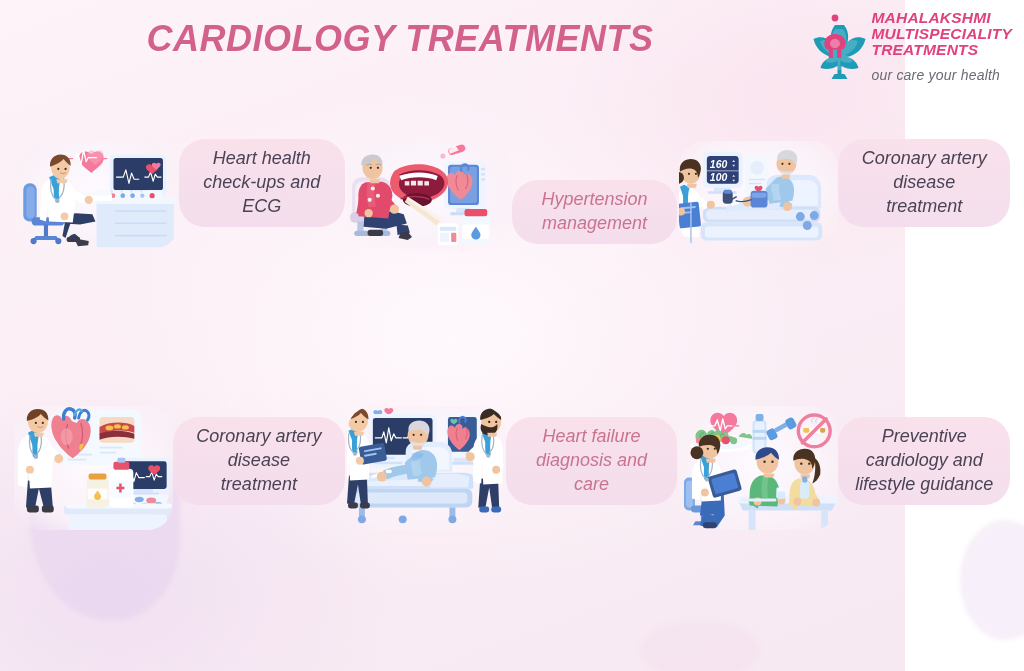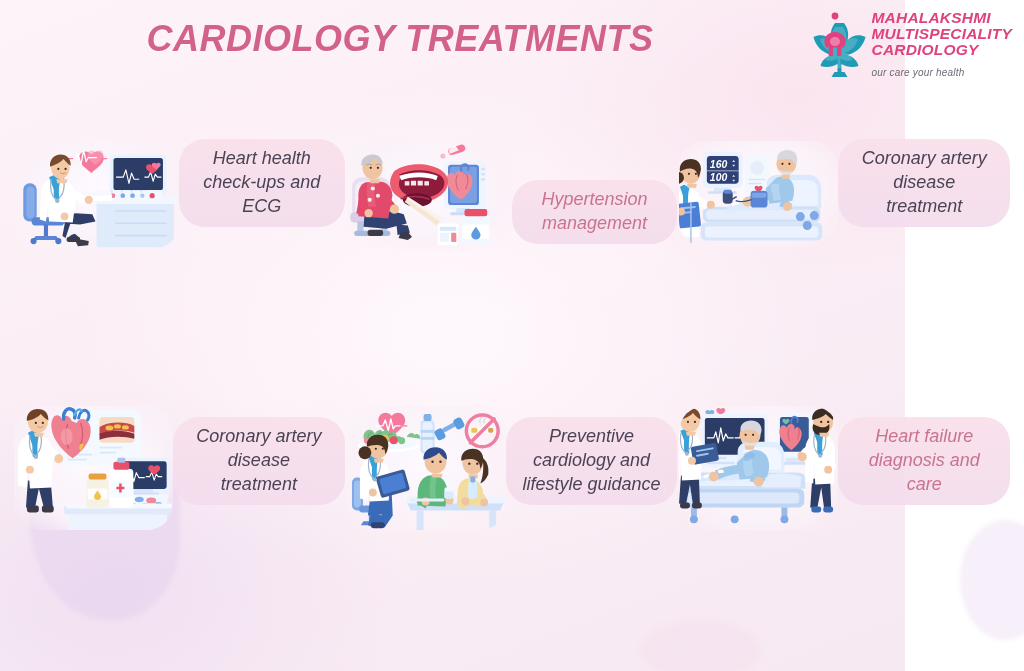--- a/index.html
+++ b/index.html
@@ -29,21 +29,21 @@
     font-size: 36px; font-weight: bold; letter-spacing: .5px;
     color: #d2628c;
     text-shadow: 0 1px 0 rgba(255,255,255,.6);
   }
   .logo { position: absolute; right: 12px; top: 10px; display: flex; align-items: center; gap: 8px; }
   .logo-mark { width: 58px; height: 66px; flex: 0 0 58px; }
   .logo-text { display: flex; flex-direction: column; line-height: 1.02; }
   .logo-l1, .logo-l2, .logo-l3 {
     font-size: 15.5px; font-weight: bold; color: #e0417f; letter-spacing: .2px;
   }
-  .logo-tag { font-size: 10px; color: #6c6a74; margin-top: 11px; letter-spacing: .2px; }
+  .logo-tag { font-size: 14px; color: #6c6a74; margin-top: 11px; letter-spacing: .2px; }
 
   
   .grid {
     position: absolute; top: 70px; left: 0;
     width: 1024px; height: 600px;
     display: grid;
     grid-template-columns: 1fr 1fr 1fr;
     grid-template-rows: 248px 300px;
     column-gap: 2px; row-gap: 0px;
     padding: 0 14px;
@@ -88,21 +88,21 @@
       <svg class="logo-mark" viewBox="0 0 58 66">
         <circle cx="29" cy="5" r="3.4" fill="#e0417f"></circle>
         <path d="M29 12c-4 5-5 11-3.5 17-5-5-12-6-18-3 2 9 9 16 18 18-6 2-10 6-11 11 6 2 12 1 17-2v8h-3l-3 5h8 8l-3-5h-3v-8c5 3 11 4 17 2-1-5-5-9-11-11 9-2 16-9 18-18-6-3-13-2-18 3 1.5-6 .5-12-3.5-17z" fill="#1f9bb5"></path>
         <path d="M29 16c-3.2 4.2-4 9-2.6 14.2-3.4-3.2-8-4-12.2-2 1.6 6.6 6.6 11.6 12.6 13.2-3.8 1.4-6.6 4.2-7.4 7.6 4.4 1.4 8.8.6 12.2-1.6v6.2h-2l-2 3.4h5.4 5.4l-2-3.4h-2v-6.2c3.4 2.2 7.8 3 12.2 1.6-.8-3.4-3.6-6.2-7.4-7.6 6-1.6 11-6.6 12.6-13.2-4.2-2-8.8-1.2-12.2 2 1.4-5.2.6-10-2.6-14.2z" fill="#ffffff" opacity=".18"></path>
         <path d="M19.5 26c2-3.5 6-5 9.5-5s7.5 1.5 9.5 5c2 3.6 1.4 8-1.6 11l-1.6-1.8v9.8h-4.2v-8.6h-4.2v8.6h-4.2v-9.8L21.1 37c-3-3-3.6-7.4-1.6-11z" fill="#e0417f"></path>
         <path d="M24 30.5c0-2.6 2.2-4.6 5-4.6s5 2 5 4.6-2.2 4.6-5 4.6-5-2-5-4.6z" fill="#f8bcd4" opacity=".5"></path>
       </svg>
       <div class="logo-text">
         <div class="logo-l1">MAHALAKSHMI</div>
         <div class="logo-l2">MULTISPECIALITY</div>
-        <div class="logo-l3">CARDIOLOGY</div>
+        <div class="logo-l3">TREATMENTS</div>
         <div class="logo-tag">our care your health</div>
       </div>
     </div>
   </div>
 
   <div class="grid">
 
     <div class="card row1">
       <div class="scene">
         <svg viewBox="0 0 320 215" width="100%" height="100%" preserveAspectRatio="xMidYMid meet">
@@ -464,153 +464,20 @@
             <path d="M26 30c-2-15 9-24 22-24 14 0 22 9 21 23-6-4-11-8-15-13-5 6-15 11-28 14z" fill="#6f4228"></path>
             <circle cx="44" cy="34" r="2.2" fill="#3a2c22"></circle>
             <circle cx="58" cy="34" r="2.2" fill="#3a2c22"></circle>
             <path d="M48 42q5 3 10 0" stroke="#c98b68" stroke-width="1.6" fill="none" stroke-linecap="round"></path>
             <path d="M40 54h20l-2 8H42z" fill="#f3c9a6"></path>
           </g>
         </svg>
       </div>
       <div class="caption wide">
         <span>Coronary artery disease treatment</span>
-      </div>
-    </div>
-
-    <div class="card row2">
-      <div class="scene">
-        <svg viewBox="0 0 320 250" width="100%" height="100%" preserveAspectRatio="xMidYMid meet">
-
-          <g>
-            <path d="M90 20c-9-12-27-7-27 9 0 13 16 22 27 32 11-10 27-19 27-32 0-16-18-21-27-9z" fill="#f4799c"></path>
-            <path d="M58 40h14l5-12 6 22 5-24 5 20 4-6h18" stroke="#ffffff" stroke-width="2.8" fill="none" stroke-linecap="round" stroke-linejoin="round"></path>
-            <path d="M108 40h12" stroke="#ef6f94" stroke-width="2.8" stroke-linecap="round"></path>
-          </g>
-
-          <g>
-            <ellipse cx="84" cy="80" rx="62" ry="13" fill="#ffffff"></ellipse>
-            <ellipse cx="84" cy="77" rx="56" ry="10" fill="#f4f8ff"></ellipse>
-            <path d="M36 72c-6-12-2-22 8-24 6-1 10 3 12 8 4-8 12-10 16-4 4-6 12-4 14 3 6-6 14-2 14 6 8-2 14 4 12 11z" fill="#7fc48a"></path>
-            <path d="M44 70c-4-10 0-16 6-16M62 66c-2-8 2-12 8-12M82 66c0-8 4-11 9-9" stroke="#5aa46a" stroke-width="1.8" fill="none"></path>
-            <circle cx="56" cy="68" r="9" fill="#e8506b"></circle>
-            <circle cx="76" cy="66" r="8" fill="#f2c14e"></circle>
-            <circle cx="94" cy="69" r="8" fill="#e8506b"></circle>
-            <circle cx="110" cy="70" r="7" fill="#7fc48a"></circle>
-            <circle cx="40" cy="70" r="6" fill="#f08a96"></circle>
-            <path d="M120 62c4-8 12-10 16-4 5-4 12 0 11 8z" fill="#7fc48a"></path>
-          </g>
-
-          <g>
-            <rect x="148" y="28" width="28" height="68" rx="8" fill="#cfe3fa"></rect>
-            <rect x="152" y="32" width="20" height="60" rx="6" fill="#e8f2ff"></rect>
-            <rect x="154" y="16" width="16" height="14" rx="4" fill="#7fb0e8"></rect>
-            <rect x="148" y="48" width="28" height="6" fill="#b9d6f5"></rect>
-            <rect x="148" y="62" width="28" height="6" fill="#b9d6f5"></rect>
-          </g>
-
-          <g>
-            <rect x="190" y="38" width="32" height="9" rx="4" fill="#7fb0e8" transform="rotate(-28 206 42)"></rect>
-            <rect x="178" y="46" width="18" height="22" rx="6" fill="#5b9ce0" transform="rotate(-28 187 57)"></rect>
-            <rect x="216" y="24" width="18" height="22" rx="6" fill="#5b9ce0" transform="rotate(-28 225 35)"></rect>
-          </g>
-
-          <g>
-            <circle cx="272" cy="50" r="32" fill="none" stroke="#ef7fa0" stroke-width="7"></circle>
-            <rect x="250" y="44" width="44" height="10" rx="3" fill="#ffffff"></rect>
-            <rect x="250" y="44" width="12" height="10" rx="3" fill="#f2c14e"></rect>
-            <rect x="284" y="44" width="10" height="10" rx="3" fill="#d9a44a"></rect>
-            <path d="M268 34c-3-5 1-9 4-11M276 34c-3-5 1-9 4-11" stroke="#d9d9e0" stroke-width="2.4" fill="none" stroke-linecap="round"></path>
-            <path d="M248 74l48-48" stroke="#ef7fa0" stroke-width="7" stroke-linecap="round"></path>
-          </g>
-
-          <g>
-            <path d="M120 192h196l-8 18H128z" fill="#cfe0f9"></path>
-            <rect x="120" y="182" width="200" height="14" rx="5" fill="#eef4ff"></rect>
-            <path d="M140 210h14v48h-14zM286 210h14v44h-14z" fill="#d7e5fa"></path>
-          </g>
-
-          <g>
-            <rect x="10" y="144" width="22" height="66" rx="10" fill="#7fa8e6"></rect>
-            <rect x="14" y="150" width="14" height="54" rx="7" fill="#9dc0f0"></rect>
-            <rect x="24" y="200" width="56" height="14" rx="7" fill="#6b97dd"></rect>
-            <rect x="44" y="212" width="8" height="22" fill="#5b86d6"></rect>
-            <path d="M28 240h44l-5-8H33z" fill="#5b86d6"></path>
-          </g>
-
-          <g>
-            <path d="M48 174l42 4 2 42-16 24-16-4 10-22-28 2z" fill="#3a6bb8"></path>
-            <path d="M50 214l-8 26 18 6 10-26z" fill="#3a6bb8"></path>
-            <rect x="48" y="234" width="28" height="12" rx="5" fill="#2f4272"></rect>
-
-            <path d="M44 106c-12 4-18 18-18 36v44l16 4 2-34 2 36 38-2 2-48c0-18-10-32-22-36z" fill="#ffffff"></path>
-            <path d="M60 102l-8 26-9-26 9-4z" fill="#3aa0d8"></path>
-            <path d="M54 104c-4 12-5 28-3 44l10 1c-2-18-1-34 2-45z" fill="#3aa0d8"></path>
-
-            <path d="M70 128c14 4 24 12 30 22l-16 12c-7-9-14-16-22-19z" fill="#ffffff"></path>
-            <circle cx="96" cy="158" r="8" fill="#f0c4a0"></circle>
-            <path d="M32 142c2 14 10 24 22 28l-4 12-22-10z" fill="#ffffff"></path>
-            <circle cx="52" cy="174" r="8" fill="#f0c4a0"></circle>
-
-            <rect x="62" y="134" width="60" height="44" rx="5" fill="#3a5c96" transform="rotate(-16 92 156)"></rect>
-            <rect x="68" y="140" width="48" height="32" rx="3" fill="#4a7fd4" transform="rotate(-16 92 156)"></rect>
-
-            <path d="M44 106c-3 20 2 34 10 40M66 104c3 18-1 32-8 38" stroke="#9fb4c9" stroke-width="2.4" fill="none"></path>
-            <circle cx="56" cy="148" r="4" fill="#9fb4c9"></circle>
-
-            <path d="M42 84c0-12 9-20 20-20s20 8 20 20-9 22-20 22-20-10-20-22z" fill="#f0c4a0"></path>
-            <path d="M40 82c-2-15 9-24 22-24 14 0 22 9 21 23-2 10-4 14-6 16 0-10-4-16-12-18-10-2-19 1-25 3z" fill="#4a3222"></path>
-            <circle cx="36" cy="94" r="13" fill="#4a3222"></circle>
-            <circle cx="58" cy="86" r="2.2" fill="#3a2c22"></circle>
-            <circle cx="72" cy="86" r="2.2" fill="#3a2c22"></circle>
-            <path d="M54 106h20l-2 8H56z" fill="#f0c4a0"></path>
-          </g>
-
-          <g>
-            <path d="M164 140c-14 4-22 18-22 38v22l56 2 4-28c0-18-10-30-22-34z" fill="#5bb87a"></path>
-            <path d="M170 138c-4 14-5 30-3 46l12 1c-2-18-1-34 3-46z" fill="#7ecb98" opacity=".6"></path>
-            <path d="M190 164c12 4 20 12 24 22l-16 10c-5-9-11-14-18-17z" fill="#5bb87a"></path>
-            <circle cx="206" cy="190" r="8" fill="#f0c4a0"></circle>
-            <path d="M146 168c0 14 6 24 16 28l-4 10-18-12z" fill="#5bb87a"></path>
-            <circle cx="158" cy="192" r="8" fill="#f0c4a0"></circle>
-            <path d="M156 112c0-13 10-22 22-22s22 9 22 22-10 24-22 24-22-11-22-24z" fill="#f0c4a0"></path>
-            <path d="M154 108c-2-16 10-25 24-25 15 0 24 10 23 25-7-4-12-9-16-14-6 6-17 11-31 14z" fill="#2e4a8c"></path>
-            <circle cx="172" cy="112" r="2.4" fill="#3a2c22"></circle>
-            <circle cx="188" cy="112" r="2.4" fill="#3a2c22"></circle>
-            <path d="M170 136h22l-2 8h-18z" fill="#f0c4a0"></path>
-          </g>
-
-          <g>
-            <path d="M240 146c-12 4-18 16-18 34v20l48 2 4-24c0-16-10-28-22-32z" fill="#f2dca0"></path>
-            <path d="M246 144c-3 14-4 28-2 42l10 1c-2-16-1-30 2-42z" fill="#f7e8c2" opacity=".7"></path>
-            <path d="M226 174c0 12 6 22 14 26l-4 10-16-12z" fill="#f2dca0"></path>
-            <circle cx="238" cy="192" r="8" fill="#f0c4a0"></circle>
-            <path d="M264 170c10 4 16 12 18 22l-14 8c-4-8-9-12-14-14z" fill="#f2dca0"></path>
-            <circle cx="276" cy="194" r="8" fill="#f0c4a0"></circle>
-            <path d="M232 114c0-13 9-22 21-22s21 9 21 22-9 24-21 24-21-11-21-24z" fill="#f0c4a0"></path>
-            <path d="M230 110c-2-16 10-24 23-24 14 0 22 9 21 24-2 10-4 14-6 16 0-11-5-17-14-19-10-2-18 1-24 3z" fill="#4a3222"></path>
-            <path d="M272 104c10 6 14 20 12 34-4 10-10 16-16 18 6-14 8-36 4-52z" fill="#4a3222"></path>
-            <circle cx="246" cy="116" r="2.4" fill="#3a2c22"></circle>
-            <circle cx="262" cy="116" r="2.4" fill="#3a2c22"></circle>
-            <path d="M244 138h20l-2 8h-16z" fill="#f0c4a0"></path>
-          </g>
-
-          <g>
-            <rect x="196" y="164" width="18" height="22" rx="3" fill="#f4f9ff"></rect>
-            <rect x="196" y="172" width="18" height="14" rx="3" fill="#d9ecff"></rect>
-          </g>
-          <g>
-            <rect x="244" y="152" width="18" height="34" rx="6" fill="#d7ecff"></rect>
-            <rect x="248" y="142" width="10" height="12" rx="3" fill="#7fb0e8"></rect>
-          </g>
-          <rect x="126" y="186" width="70" height="6" rx="3" fill="#e4eefc"></rect>
-        </svg>
-      </div>
-      <div class="caption wide">
-        <span>Preventive cardiology and lifestyle guidance</span>
       </div>
     </div>
 
     <div class="card row2">
       <div class="scene">
         <svg viewBox="0 0 320 250" width="100%" height="100%" preserveAspectRatio="xMidYMid meet">
 
           <path d="M62 10c-3-4-9-2-9 2 0 4 6 7 9 10 3-3 9-6 9-10 0-4-6-6-9-2z" fill="#7fb0e8"></path>
           <path d="M84 6c-3-4-9-2-9 2.4 0 4 6 7 9 10 3-3 9-6 9-10C93 4 87 2 84 6z" fill="#f4799c"></path>
 
@@ -722,14 +589,147 @@
             <circle cx="300" cy="32" r="2.2" fill="#241a14"></circle>
             <path d="M282 54h20l-2 8h-16z" fill="#f0c4a0"></path>
           </g>
         </svg>
       </div>
       <div class="caption pinkish wide">
         <span>Heart failure diagnosis and care</span>
       </div>
     </div>
 
+    <div class="card row2">
+      <div class="scene">
+        <svg viewBox="0 0 320 250" width="100%" height="100%" preserveAspectRatio="xMidYMid meet">
+
+          <g>
+            <path d="M90 20c-9-12-27-7-27 9 0 13 16 22 27 32 11-10 27-19 27-32 0-16-18-21-27-9z" fill="#f4799c"></path>
+            <path d="M58 40h14l5-12 6 22 5-24 5 20 4-6h18" stroke="#ffffff" stroke-width="2.8" fill="none" stroke-linecap="round" stroke-linejoin="round"></path>
+            <path d="M108 40h12" stroke="#ef6f94" stroke-width="2.8" stroke-linecap="round"></path>
+          </g>
+
+          <g>
+            <ellipse cx="84" cy="80" rx="62" ry="13" fill="#ffffff"></ellipse>
+            <ellipse cx="84" cy="77" rx="56" ry="10" fill="#f4f8ff"></ellipse>
+            <path d="M36 72c-6-12-2-22 8-24 6-1 10 3 12 8 4-8 12-10 16-4 4-6 12-4 14 3 6-6 14-2 14 6 8-2 14 4 12 11z" fill="#7fc48a"></path>
+            <path d="M44 70c-4-10 0-16 6-16M62 66c-2-8 2-12 8-12M82 66c0-8 4-11 9-9" stroke="#5aa46a" stroke-width="1.8" fill="none"></path>
+            <circle cx="56" cy="68" r="9" fill="#e8506b"></circle>
+            <circle cx="76" cy="66" r="8" fill="#f2c14e"></circle>
+            <circle cx="94" cy="69" r="8" fill="#e8506b"></circle>
+            <circle cx="110" cy="70" r="7" fill="#7fc48a"></circle>
+            <circle cx="40" cy="70" r="6" fill="#f08a96"></circle>
+            <path d="M120 62c4-8 12-10 16-4 5-4 12 0 11 8z" fill="#7fc48a"></path>
+          </g>
+
+          <g>
+            <rect x="148" y="28" width="28" height="68" rx="8" fill="#cfe3fa"></rect>
+            <rect x="152" y="32" width="20" height="60" rx="6" fill="#e8f2ff"></rect>
+            <rect x="154" y="16" width="16" height="14" rx="4" fill="#7fb0e8"></rect>
+            <rect x="148" y="48" width="28" height="6" fill="#b9d6f5"></rect>
+            <rect x="148" y="62" width="28" height="6" fill="#b9d6f5"></rect>
+          </g>
+
+          <g>
+            <rect x="190" y="38" width="32" height="9" rx="4" fill="#7fb0e8" transform="rotate(-28 206 42)"></rect>
+            <rect x="178" y="46" width="18" height="22" rx="6" fill="#5b9ce0" transform="rotate(-28 187 57)"></rect>
+            <rect x="216" y="24" width="18" height="22" rx="6" fill="#5b9ce0" transform="rotate(-28 225 35)"></rect>
+          </g>
+
+          <g>
+            <circle cx="272" cy="50" r="32" fill="none" stroke="#ef7fa0" stroke-width="7"></circle>
+            <rect x="250" y="44" width="44" height="10" rx="3" fill="#ffffff"></rect>
+            <rect x="250" y="44" width="12" height="10" rx="3" fill="#f2c14e"></rect>
+            <rect x="284" y="44" width="10" height="10" rx="3" fill="#d9a44a"></rect>
+            <path d="M268 34c-3-5 1-9 4-11M276 34c-3-5 1-9 4-11" stroke="#d9d9e0" stroke-width="2.4" fill="none" stroke-linecap="round"></path>
+            <path d="M248 74l48-48" stroke="#ef7fa0" stroke-width="7" stroke-linecap="round"></path>
+          </g>
+
+          <g>
+            <path d="M120 192h196l-8 18H128z" fill="#cfe0f9"></path>
+            <rect x="120" y="182" width="200" height="14" rx="5" fill="#eef4ff"></rect>
+            <path d="M140 210h14v48h-14zM286 210h14v44h-14z" fill="#d7e5fa"></path>
+          </g>
+
+          <g>
+            <rect x="10" y="144" width="22" height="66" rx="10" fill="#7fa8e6"></rect>
+            <rect x="14" y="150" width="14" height="54" rx="7" fill="#9dc0f0"></rect>
+            <rect x="24" y="200" width="56" height="14" rx="7" fill="#6b97dd"></rect>
+            <rect x="44" y="212" width="8" height="22" fill="#5b86d6"></rect>
+            <path d="M28 240h44l-5-8H33z" fill="#5b86d6"></path>
+          </g>
+
+          <g>
+            <path d="M48 174l42 4 2 42-16 24-16-4 10-22-28 2z" fill="#3a6bb8"></path>
+            <path d="M50 214l-8 26 18 6 10-26z" fill="#3a6bb8"></path>
+            <rect x="48" y="234" width="28" height="12" rx="5" fill="#2f4272"></rect>
+
+            <path d="M44 106c-12 4-18 18-18 36v44l16 4 2-34 2 36 38-2 2-48c0-18-10-32-22-36z" fill="#ffffff"></path>
+            <path d="M60 102l-8 26-9-26 9-4z" fill="#3aa0d8"></path>
+            <path d="M54 104c-4 12-5 28-3 44l10 1c-2-18-1-34 2-45z" fill="#3aa0d8"></path>
+
+            <path d="M70 128c14 4 24 12 30 22l-16 12c-7-9-14-16-22-19z" fill="#ffffff"></path>
+            <circle cx="96" cy="158" r="8" fill="#f0c4a0"></circle>
+            <path d="M32 142c2 14 10 24 22 28l-4 12-22-10z" fill="#ffffff"></path>
+            <circle cx="52" cy="174" r="8" fill="#f0c4a0"></circle>
+
+            <rect x="62" y="134" width="60" height="44" rx="5" fill="#3a5c96" transform="rotate(-16 92 156)"></rect>
+            <rect x="68" y="140" width="48" height="32" rx="3" fill="#4a7fd4" transform="rotate(-16 92 156)"></rect>
+
+            <path d="M44 106c-3 20 2 34 10 40M66 104c3 18-1 32-8 38" stroke="#9fb4c9" stroke-width="2.4" fill="none"></path>
+            <circle cx="56" cy="148" r="4" fill="#9fb4c9"></circle>
+
+            <path d="M42 84c0-12 9-20 20-20s20 8 20 20-9 22-20 22-20-10-20-22z" fill="#f0c4a0"></path>
+            <path d="M40 82c-2-15 9-24 22-24 14 0 22 9 21 23-2 10-4 14-6 16 0-10-4-16-12-18-10-2-19 1-25 3z" fill="#4a3222"></path>
+            <circle cx="36" cy="94" r="13" fill="#4a3222"></circle>
+            <circle cx="58" cy="86" r="2.2" fill="#3a2c22"></circle>
+            <circle cx="72" cy="86" r="2.2" fill="#3a2c22"></circle>
+            <path d="M54 106h20l-2 8H56z" fill="#f0c4a0"></path>
+          </g>
+
+          <g>
+            <path d="M164 140c-14 4-22 18-22 38v22l56 2 4-28c0-18-10-30-22-34z" fill="#5bb87a"></path>
+            <path d="M170 138c-4 14-5 30-3 46l12 1c-2-18-1-34 3-46z" fill="#7ecb98" opacity=".6"></path>
+            <path d="M190 164c12 4 20 12 24 22l-16 10c-5-9-11-14-18-17z" fill="#5bb87a"></path>
+            <circle cx="206" cy="190" r="8" fill="#f0c4a0"></circle>
+            <path d="M146 168c0 14 6 24 16 28l-4 10-18-12z" fill="#5bb87a"></path>
+            <circle cx="158" cy="192" r="8" fill="#f0c4a0"></circle>
+            <path d="M156 112c0-13 10-22 22-22s22 9 22 22-10 24-22 24-22-11-22-24z" fill="#f0c4a0"></path>
+            <path d="M154 108c-2-16 10-25 24-25 15 0 24 10 23 25-7-4-12-9-16-14-6 6-17 11-31 14z" fill="#2e4a8c"></path>
+            <circle cx="172" cy="112" r="2.4" fill="#3a2c22"></circle>
+            <circle cx="188" cy="112" r="2.4" fill="#3a2c22"></circle>
+            <path d="M170 136h22l-2 8h-18z" fill="#f0c4a0"></path>
+          </g>
+
+          <g>
+            <path d="M240 146c-12 4-18 16-18 34v20l48 2 4-24c0-16-10-28-22-32z" fill="#f2dca0"></path>
+            <path d="M246 144c-3 14-4 28-2 42l10 1c-2-16-1-30 2-42z" fill="#f7e8c2" opacity=".7"></path>
+            <path d="M226 174c0 12 6 22 14 26l-4 10-16-12z" fill="#f2dca0"></path>
+            <circle cx="238" cy="192" r="8" fill="#f0c4a0"></circle>
+            <path d="M264 170c10 4 16 12 18 22l-14 8c-4-8-9-12-14-14z" fill="#f2dca0"></path>
+            <circle cx="276" cy="194" r="8" fill="#f0c4a0"></circle>
+            <path d="M232 114c0-13 9-22 21-22s21 9 21 22-9 24-21 24-21-11-21-24z" fill="#f0c4a0"></path>
+            <path d="M230 110c-2-16 10-24 23-24 14 0 22 9 21 24-2 10-4 14-6 16 0-11-5-17-14-19-10-2-18 1-24 3z" fill="#4a3222"></path>
+            <path d="M272 104c10 6 14 20 12 34-4 10-10 16-16 18 6-14 8-36 4-52z" fill="#4a3222"></path>
+            <circle cx="246" cy="116" r="2.4" fill="#3a2c22"></circle>
+            <circle cx="262" cy="116" r="2.4" fill="#3a2c22"></circle>
+            <path d="M244 138h20l-2 8h-16z" fill="#f0c4a0"></path>
+          </g>
+
+          <g>
+            <rect x="196" y="164" width="18" height="22" rx="3" fill="#f4f9ff"></rect>
+            <rect x="196" y="172" width="18" height="14" rx="3" fill="#d9ecff"></rect>
+          </g>
+          <g>
+            <rect x="244" y="152" width="18" height="34" rx="6" fill="#d7ecff"></rect>
+            <rect x="248" y="142" width="10" height="12" rx="3" fill="#7fb0e8"></rect>
+          </g>
+          <rect x="126" y="186" width="70" height="6" rx="3" fill="#e4eefc"></rect>
+        </svg>
+      </div>
+      <div class="caption wide">
+        <span>Preventive cardiology and lifestyle guidance</span>
+      </div>
+    </div>
+
   </div>
 </div>
 
 </body></html>

